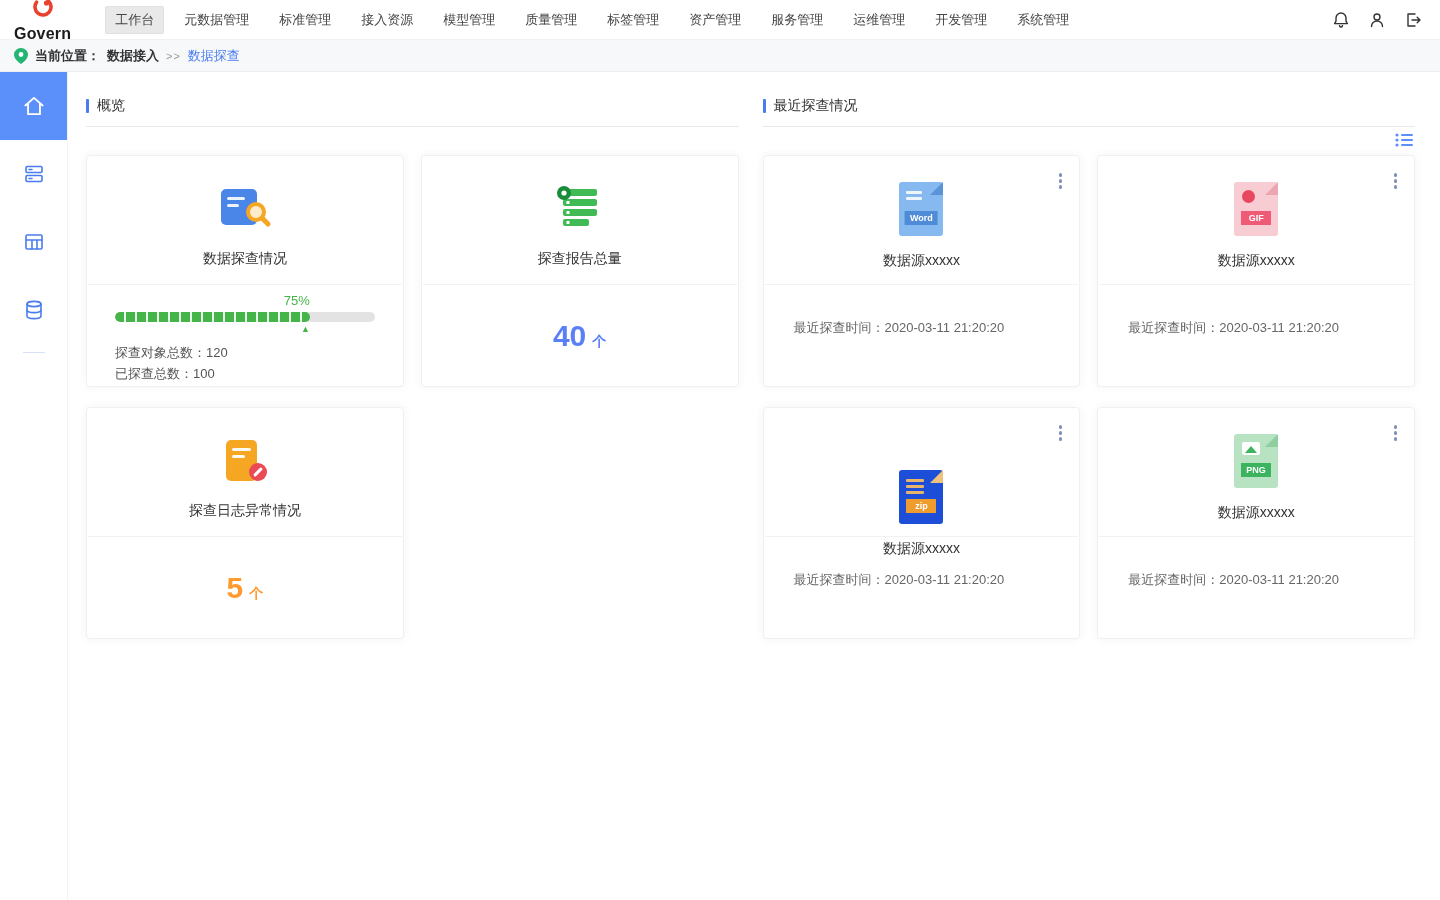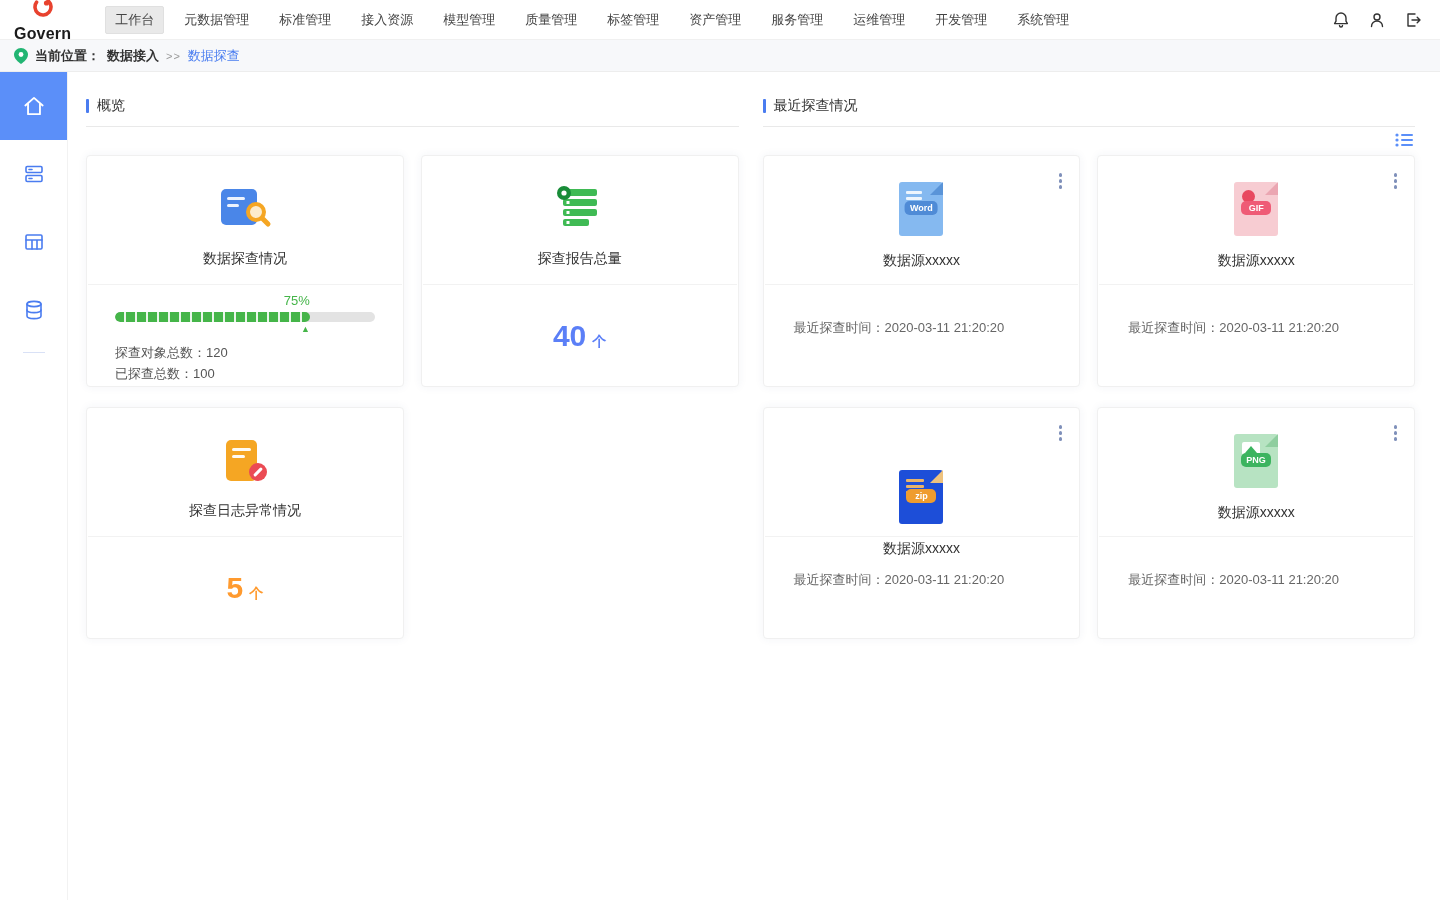--- a/index.html
+++ b/index.html
@@ -73,21 +73,21 @@
   
   .kebab { position:absolute; top:14px; right:14px; background:none; border:none; cursor:pointer; display:flex; flex-direction:column; gap:2.5px; padding:3px; }
   .kebab i { width:3.5px; height:3.5px; border-radius:50%; background:#7f90ba; display:block; }
   .recent-top { text-align:center; padding-top:26px; height:128px; }
   .recent-name { margin-top:16px; font-size:14px; color:#333; }
   .recent-time { padding:0 30px; margin-top:34px; font-size:13px; color:#666; }
 
   
   .file { position:relative; width:44px; height:54px; margin:0 auto; border-radius:3px; }
   .file .fold { position:absolute; top:0; right:0; width:0; height:0; border-style:solid; }
-  .file .band { position:absolute; left:50%; transform:translateX(-50%); bottom:21px; min-width:30px; padding:2px 5px; border-radius:5px; color:#fff; font-size:9px; font-weight:bold; text-align:center; line-height:10px; }
+  .file .band { position:absolute; left:50%; transform:translateX(-50%); bottom:11px; min-width:30px; padding:2px 5px; border-radius:0; color:#fff; font-size:9px; font-weight:bold; text-align:center; line-height:10px; }
   .file .deco { position:absolute; }
 
   .ft-word { background:#85b9f0; }
   .ft-word .fold { border-width:0 13px 13px 0; border-color:transparent #5a94d8 transparent transparent; transform:rotate(90deg); }
   .ft-word .band { background:#4f8bd6; }
   .ft-word .deco { left:7px; top:9px; width:16px; height:2.5px; background:rgba(255,255,255,.85); border-radius:1px; box-shadow:0 6px 0 rgba(255,255,255,.85); }
 
   .ft-gif { background:#f7ccd2; }
   .ft-gif .fold { border-width:0 13px 13px 0; border-color:transparent #eba6b2 transparent transparent; transform:rotate(90deg); }
   .ft-gif .band { background:#ef5b76; }

